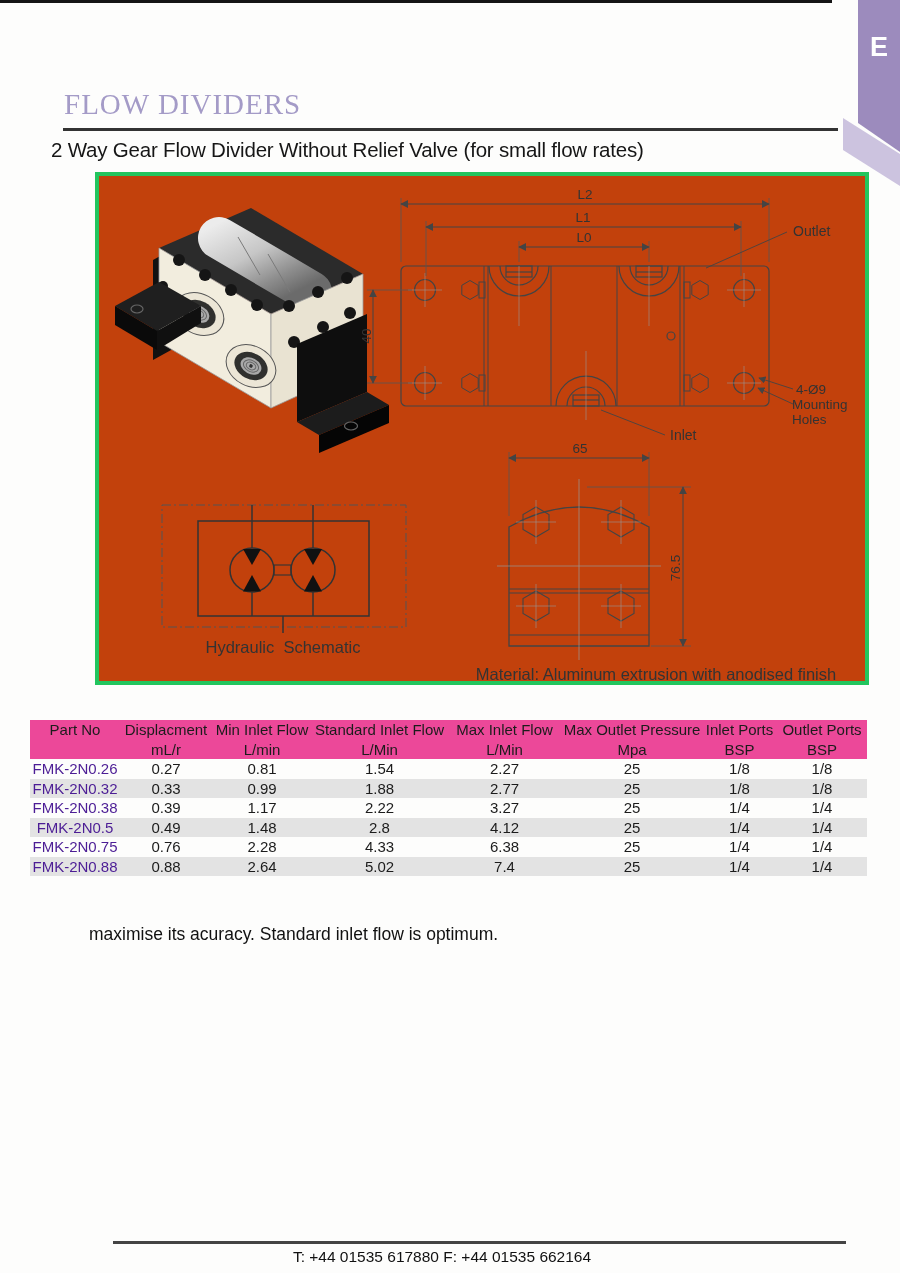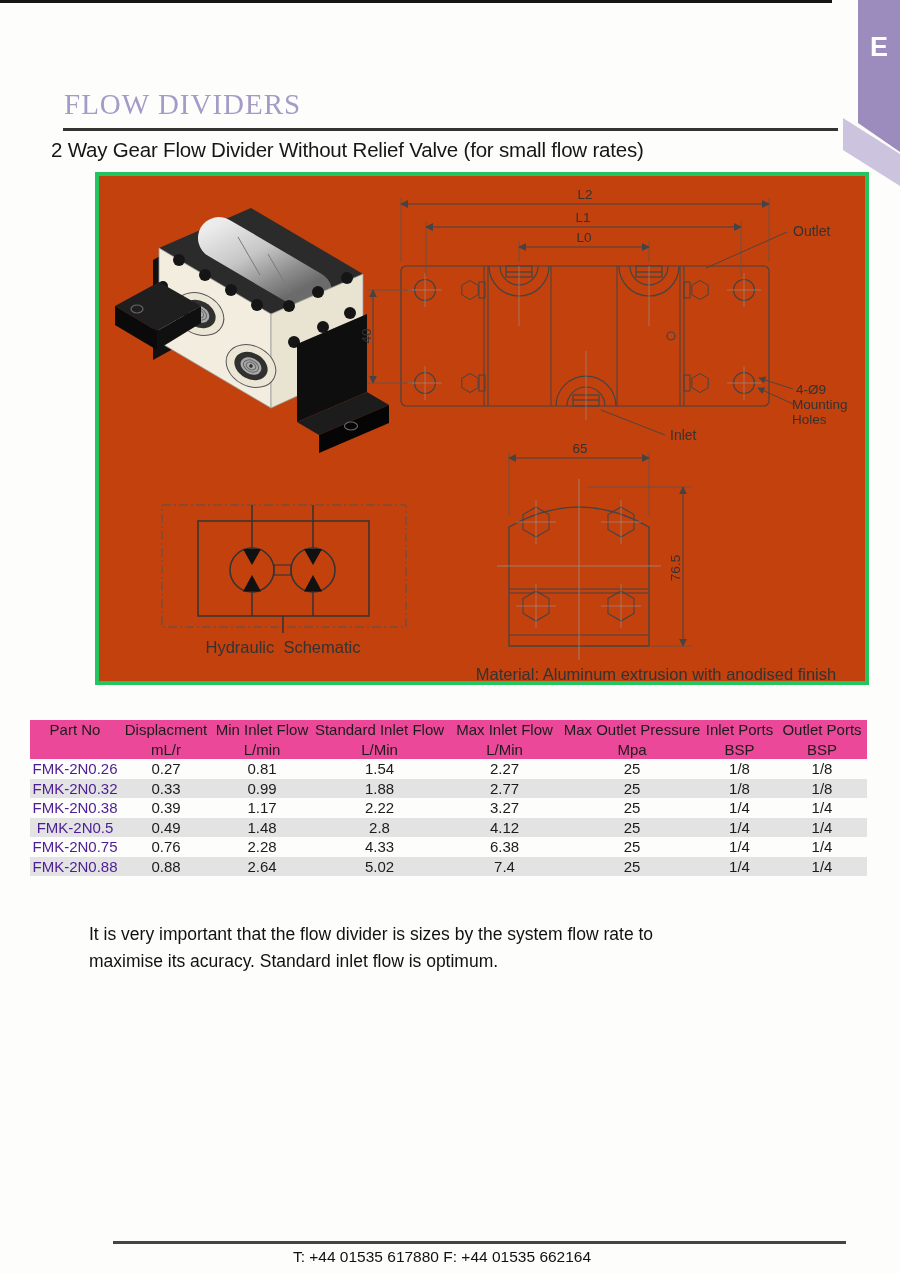--- a/index.html
+++ b/index.html
@@ -376,20 +376,19 @@
         <td>5.02</td>
         <td>7.4</td>
         <td>25</td>
         <td>1/4</td>
         <td>1/4</td>
       </tr>
     </tbody>
   </table>
 
   <div class="note">
-    <div>It is very important that the flow divider is sizes by the system flow rate to</div>
     <div>maximise its acuracy. Standard inlet flow is optimum.</div>
   </div>
 
   <div class="footer-rule"></div>
   <div class="footer-text">T: +44 01535 617880 F: +44 01535 662164</div>
 
 </div>
 
 </body></html>

